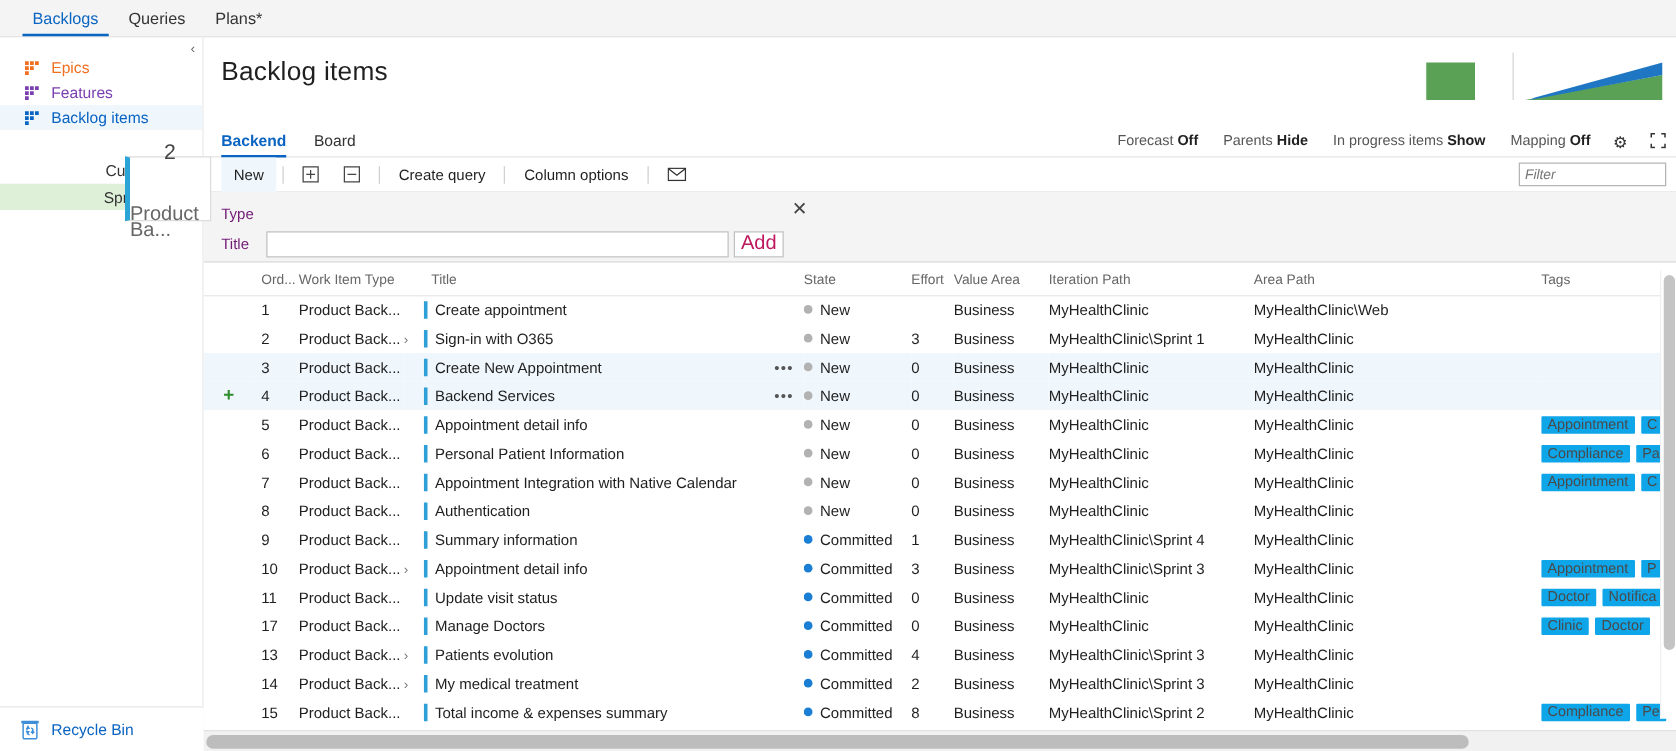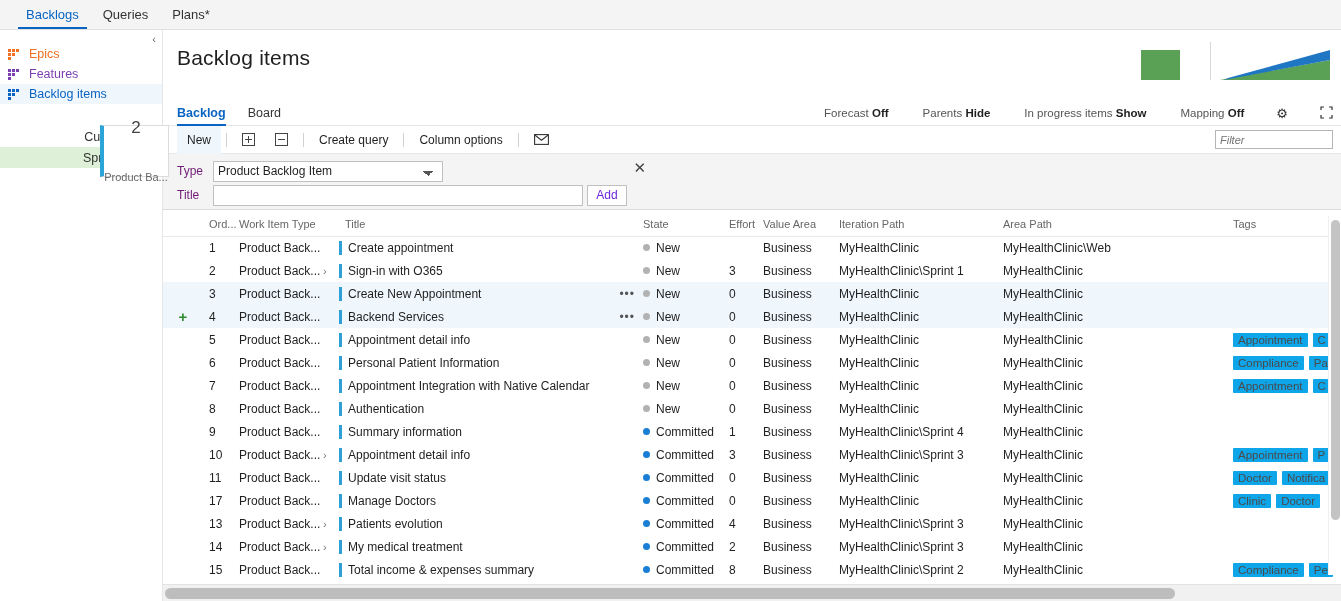--- a/index.html
+++ b/index.html
@@ -48,21 +48,21 @@
   }
   #collapse-chevron {
     position: absolute; right: 6px; top: 4px;
     font-size: 11px; color: #666; cursor: pointer;
     line-height: 1;
   }
   .nav-group { padding-top: 14px; }
   .nav-item {
     height: 20px;
     display: flex; align-items: center;
-    padding-left: 8px;
+    padding-left: 20px;
     cursor: pointer;
     margin-bottom: 0;
   }
   .nav-item.selected { background: #eff6fc; }
   .nav-label { font-size: 12.5px; margin-left: 8px; }
   .nav-label.epic { color: #f06f20; }
   .nav-label.feature { color: #7a3fb0; }
   .nav-label.backlog { color: #0a64c2; }
 
   
@@ -84,21 +84,21 @@
     left: 100px; top: 125px;
     width: 69px; height: 52px;
     background: #fff;
     border: 1px solid #dcdcdc;
     border-left: 4px solid #2ba5d8;
     display: flex; flex-direction: column;
     align-items: center; justify-content: center;
     z-index: 6;
   }
   #sprint-card .big { font-size: 17px; color: #444; line-height: 20px; }
-  #sprint-card .small { font-size: 11px; color: #666; line-height: 13px; margin-top: 33px; }
+  #sprint-card .small { font-size: 16px; color: #666; line-height: 13px; margin-top: 33px; }
 
   
   #recycle-bin {
     position: absolute; left: 0; bottom: 0;
     width: 163px; height: 36px;
     border-top: 1px solid #e6e6e6;
     display: flex; align-items: center; padding-left: 16px;
     cursor: pointer; background: #fff;
   }
   #recycle-bin .rb-label { color: #0a64c2; font-size: 12.5px; margin-left: 9px; }
@@ -120,21 +120,21 @@
   #subtabs {
     display: flex; align-items: center;
     padding-left: 14px; height: 26px;
     border-bottom: 1px solid #e6e6e6;
     position: relative;
   }
   .sub-tab { font-size: 12.5px; color: #333; margin-right: 22px; cursor: pointer; position: relative; height: 26px; display:flex; align-items:center; }
   .sub-tab.active { color: #0a64c2; font-weight: bold; }
   .sub-tab.active::after { content:""; position:absolute; left:0; right:0; bottom:0; height:2px; background:#0a64c2; }
 
-  #view-options { position: absolute; right: 8px; top: 0; height: 26px; display: flex; align-items: center; gap: 18px; }
+  #view-options { position: absolute; right: 8px; top: 0; height: 26px; display: flex; align-items: center; gap: 4px; }
   .vo { font-size: 11.5px; color: #555; margin-left: 16px; white-space: nowrap; cursor: pointer; }
   .vo b { color: #1f1f1f; font-weight: 600; }
   .vo-icon { margin-left: 14px; cursor: pointer; color: #333; font-size: 13px; line-height: 1; }
 
   
   #commandbar {
     height: 28px; display: flex; align-items: center;
     border-bottom: 1px solid #e6e6e6;
     padding-left: 14px; position: relative;
   }
@@ -176,22 +176,22 @@
     background-repeat: no-repeat;
   }
   #title-input {
     width: 370px; height: 21px; font-size: 12px;
     border: 1px solid #c0c0c0; background: #fff;
     padding-left: 4px; font-family: "Liberation Sans", sans-serif;
   }
   #add-btn {
     margin-left: 4px; width: 40px; height: 21px;
     border: 1px solid #c0c0c0; background: #fff;
-    font-size: 12px; cursor: pointer; font-family: "Liberation Sans", sans-serif;
-    color: #6d28d9;
+    font-size: 16px; cursor: pointer; font-family: "Liberation Sans", sans-serif;
+    color: #be185d;
   }
   #qa-close { position: absolute; right: 695px; top: 6px; font-size: 15px; color: #444; cursor: pointer; line-height: 1; }
 
   
   #grid-wrap { position: absolute; top: 182px; left: 0; right: 0; bottom: 18px; overflow: hidden; }
   table.grid { border-collapse: collapse; width: 1334px; table-layout: fixed; }
   table.grid th {
     font-size: 11px; font-weight: 400; color: #666;
     text-align: left; height: 24px; padding: 0; vertical-align: middle;
     border-bottom: 1px solid #eaeaea;
@@ -301,20 +301,29 @@
 
     <div id="sprint-nav">
       <div class="sprint-row">
         <span>Current</span>
       </div>
       <div class="sprint-row active">
         <span>Sprint 1</span>
       </div>
     </div>
 
+    <div id="recycle-bin">
+      <svg width="16" height="17" viewBox="0 0 16 17">
+        <rect x="2.5" y="3.5" width="11" height="12.5" rx="1" fill="none" stroke="#3f8fd8" stroke-width="1.2"></rect>
+        <rect x="1" y="1.5" width="14" height="2.2" rx="0.6" fill="#3f8fd8"></rect>
+        <path d="M5.6 7.6 l1.6 0 -0.8 -1.5 z M10.1 9.4 l-0.8 1.4 1.6 0 z M6.2 11.7 l0.8 -1.4 -1.6 0 z" fill="none" stroke="#3f8fd8" stroke-width="1.1"></path>
+        <circle cx="8" cy="10" r="2.8" fill="none" stroke="#3f8fd8" stroke-width="1.1" stroke-dasharray="2.4 2.2"></circle>
+      </svg>
+      <span class="rb-label">Recycle Bin</span>
+    </div>
   </div>
 
   <div id="sprint-card">
     <div class="big">2</div>
     <div class="small">Product Ba...</div>
   </div>
 
   <div id="main">
 
     <div id="page-header">
@@ -329,21 +338,21 @@
           <svg id="tri-widget" viewBox="0 0 110 34" preserveAspectRatio="none">
             <polygon points="0,34 110,34 110,14" fill="#5ba155"></polygon>
             <polygon points="4,34 110,14 110,4 8,32" fill="#1f77c4"></polygon>
           </svg>
         </div>
       </div>
     </div>
 
     <div id="subtabs">
       <div class="sub-tab active">
-        <span>Backlog</span>
+        <span>Backend</span>
       </div>
       <div class="sub-tab">
         <span>Board</span>
       </div>
 
       <div id="view-options">
         <div class="vo">
           <span>Forecast</span>
           <b>Off</b>
         </div>
@@ -402,26 +411,20 @@
             <circle cx="5" cy="5" r="3.6" fill="none" stroke="#666" stroke-width="1.1"></circle>
             <path d="M7.7 7.7 L11 11" stroke="#666" stroke-width="1.1" fill="none"></path>
           </svg>
         </div>
       </div>
     </div>
 
     <div id="quickadd">
       <div class="qa-row">
         <div class="qa-label">Type</div>
-        <select id="type-select">
-          <option>Product Backlog Item</option>
-          <option>Bug</option>
-          <option>Feature</option>
-          <option>Epic</option>
-        </select>
       </div>
       <div class="qa-row">
         <div class="qa-label">Title</div>
         <input id="title-input" type="text" value="" style="">
         <button id="add-btn">Add</button>
       </div>
       <div id="qa-close">✕</div>
     </div>
 
     <div id="grid-wrap">

